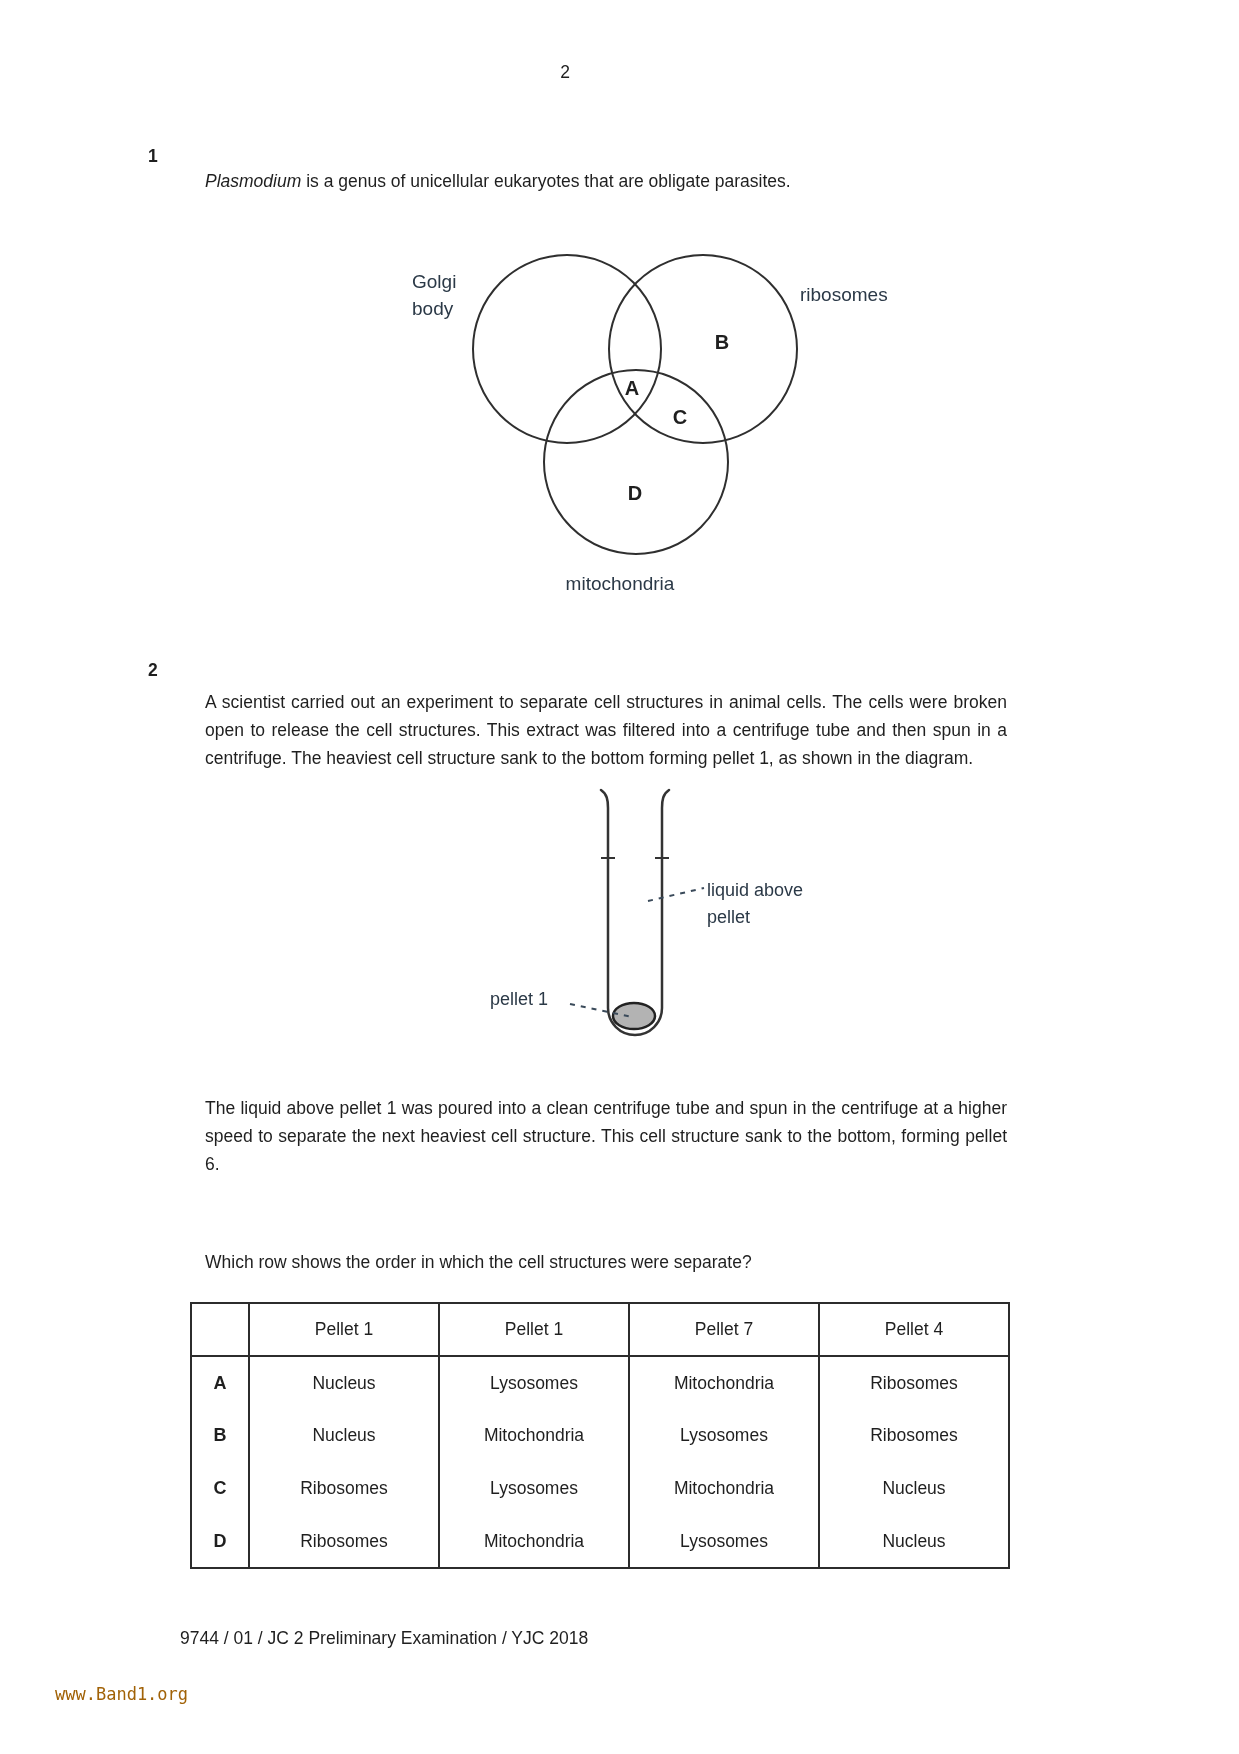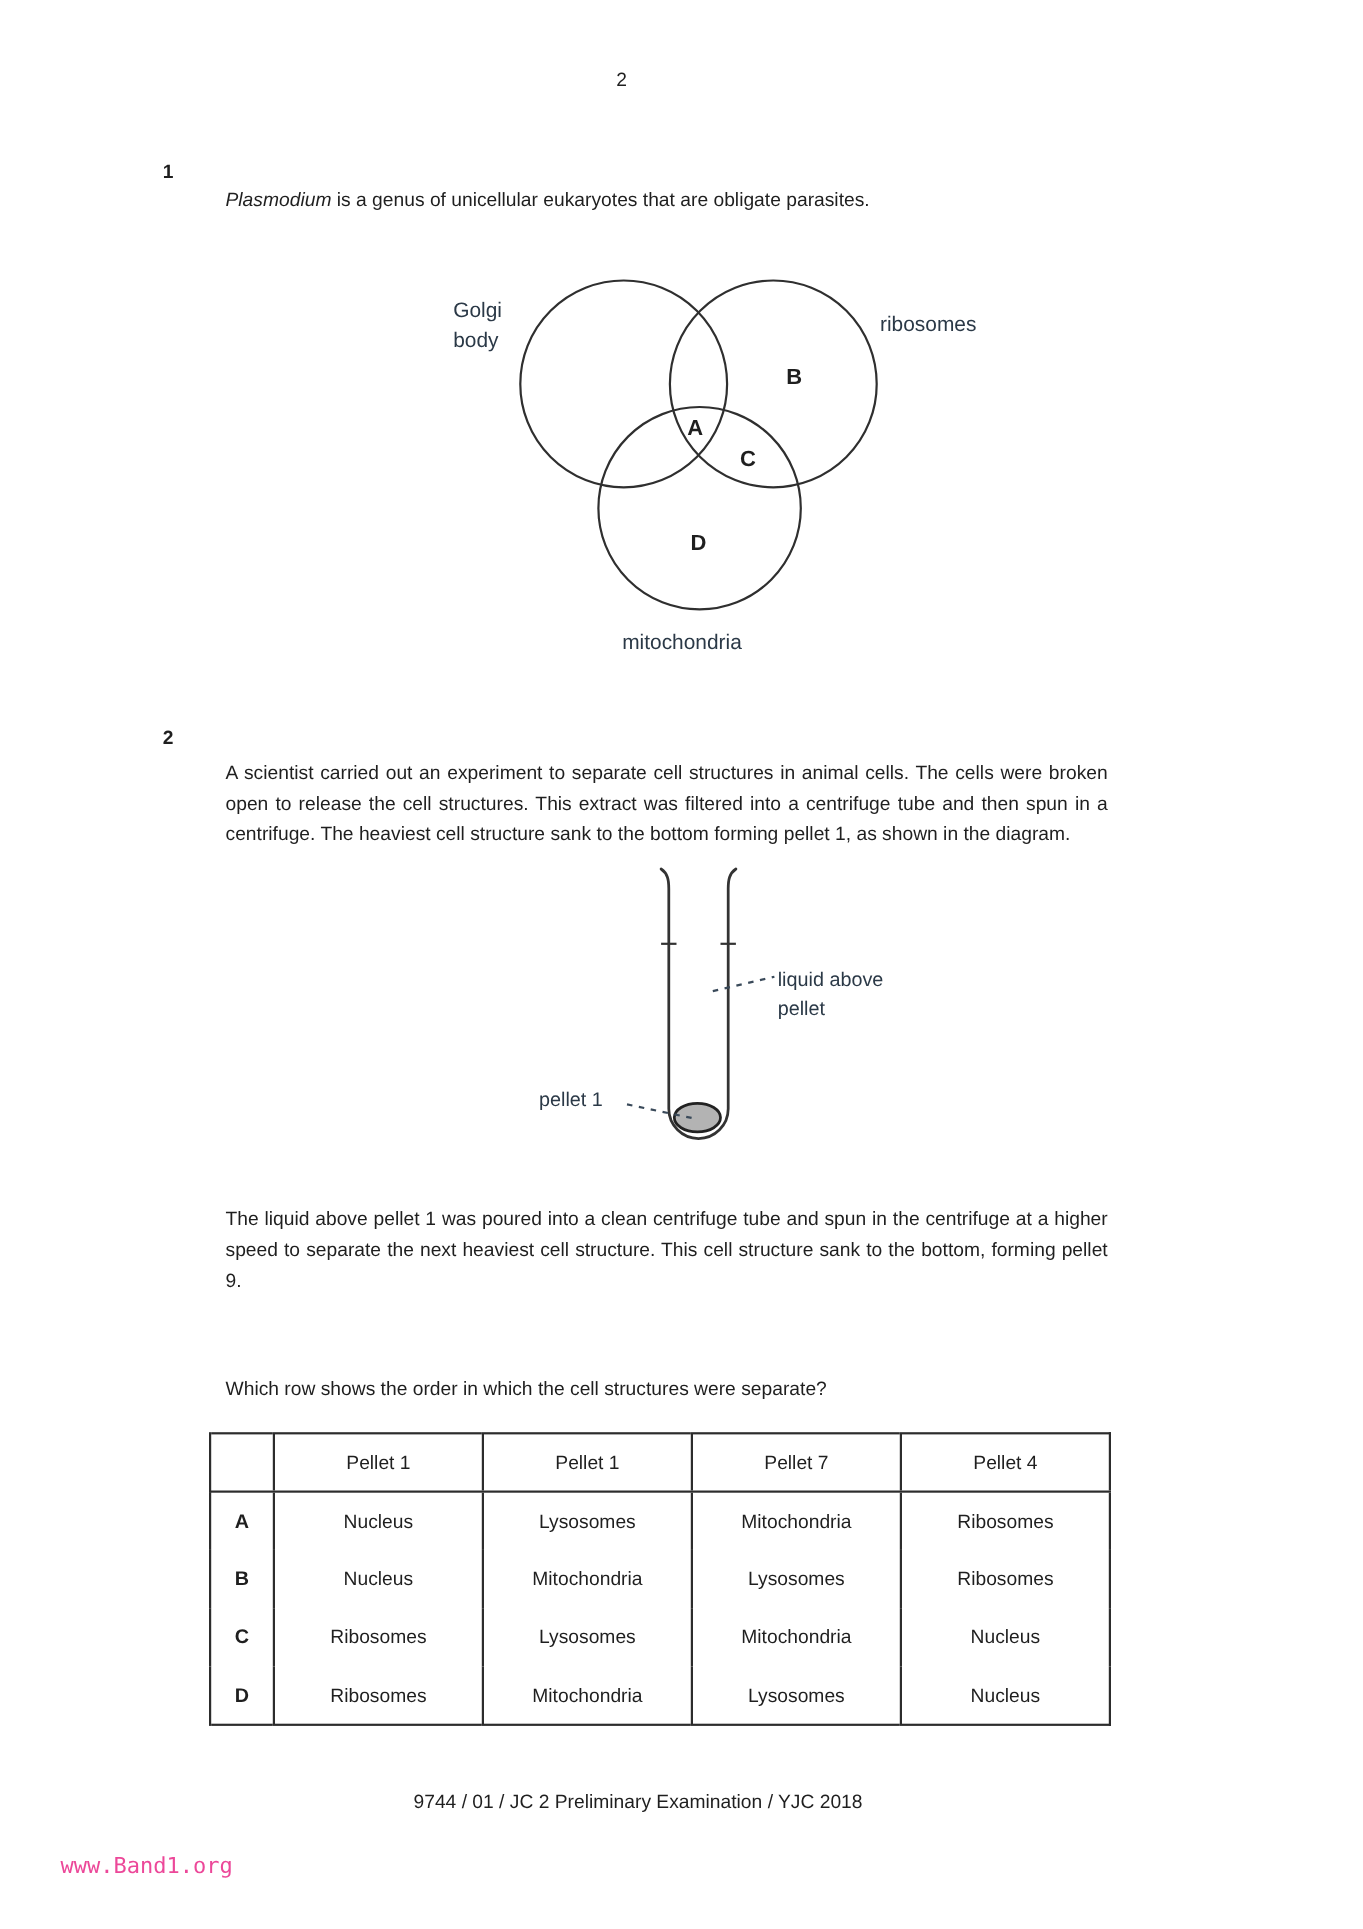--- a/index.html
+++ b/index.html
@@ -46,26 +46,26 @@
     font-weight: normal;
     padding: 0;
   }
   .answer-table thead tr { height: 53px; }
   .answer-table thead th { border-bottom: 2px solid #2c2c2c; }
   .answer-table tbody tr { height: 53px; }
   .answer-table .opt { font-weight: bold; font-size: 18px; }
   .col-letter { width: 58px; }
   .col-data { width: 190px; }
 
-  .footer-line { top: 1628px; left: 180px; width: 800px; text-align: center; }
+  .footer-line { top: 1628px; left: 180px; width: 800px; }
   .watermark {
     top: 1684px; left: 55px;
     font-family: "DejaVu Sans Mono", monospace;
-    font-size: 20px;
-    color: #ec4899;
+    font-size: 17px;
+    color: #a16207;
   }
   svg text { font-family: "Liberation Sans", sans-serif; fill: #2b3947; }
   svg .region-letter { font-weight: bold; fill: #1f1f1f; }
 </style>
 </head>
 <body>
 
 <div class="page">
 
   <div class="abs page-number">2</div>
@@ -95,21 +95,21 @@
     <line x1="181" y1="78" x2="195" y2="78" stroke="#333333" stroke-width="2"></line>
     <line x1="235" y1="78" x2="249" y2="78" stroke="#333333" stroke-width="2"></line>
     <ellipse cx="214" cy="236" rx="21" ry="13" fill="#b3b3b3" stroke="#222222" stroke-width="2.5"></ellipse>
     <line x1="228" y1="121" x2="284" y2="108" stroke="#3a4a5a" stroke-width="2" stroke-dasharray="5,6"></line>
     <text x="287" y="116" font-size="18">liquid above</text>
     <text x="287" y="143" font-size="18">pellet</text>
     <text x="70" y="225" font-size="18">pellet 1</text>
     <line x1="150" y1="224" x2="212" y2="237" stroke="#3a4a5a" stroke-width="2" stroke-dasharray="5,6"></line>
   </svg>
 
-  <div class="abs para q2-para2">The liquid above pellet 1 was poured into a clean centrifuge tube and spun in the centrifuge at a higher speed to separate the next heaviest cell structure. This cell structure sank to the bottom, forming pellet 9.</div>
+  <div class="abs para q2-para2">The liquid above pellet 1 was poured into a clean centrifuge tube and spun in the centrifuge at a higher speed to separate the next heaviest cell structure. This cell structure sank to the bottom, forming pellet 6.</div>
   <div class="abs q2-prompt">Which row shows the order in which the cell structures were separate?</div>
 
   <table class="abs answer-table">
     <colgroup>
       <col class="col-letter">
         <col class="col-data">
         <col class="col-data">
         <col class="col-data">
         <col class="col-data">
     </colgroup>

